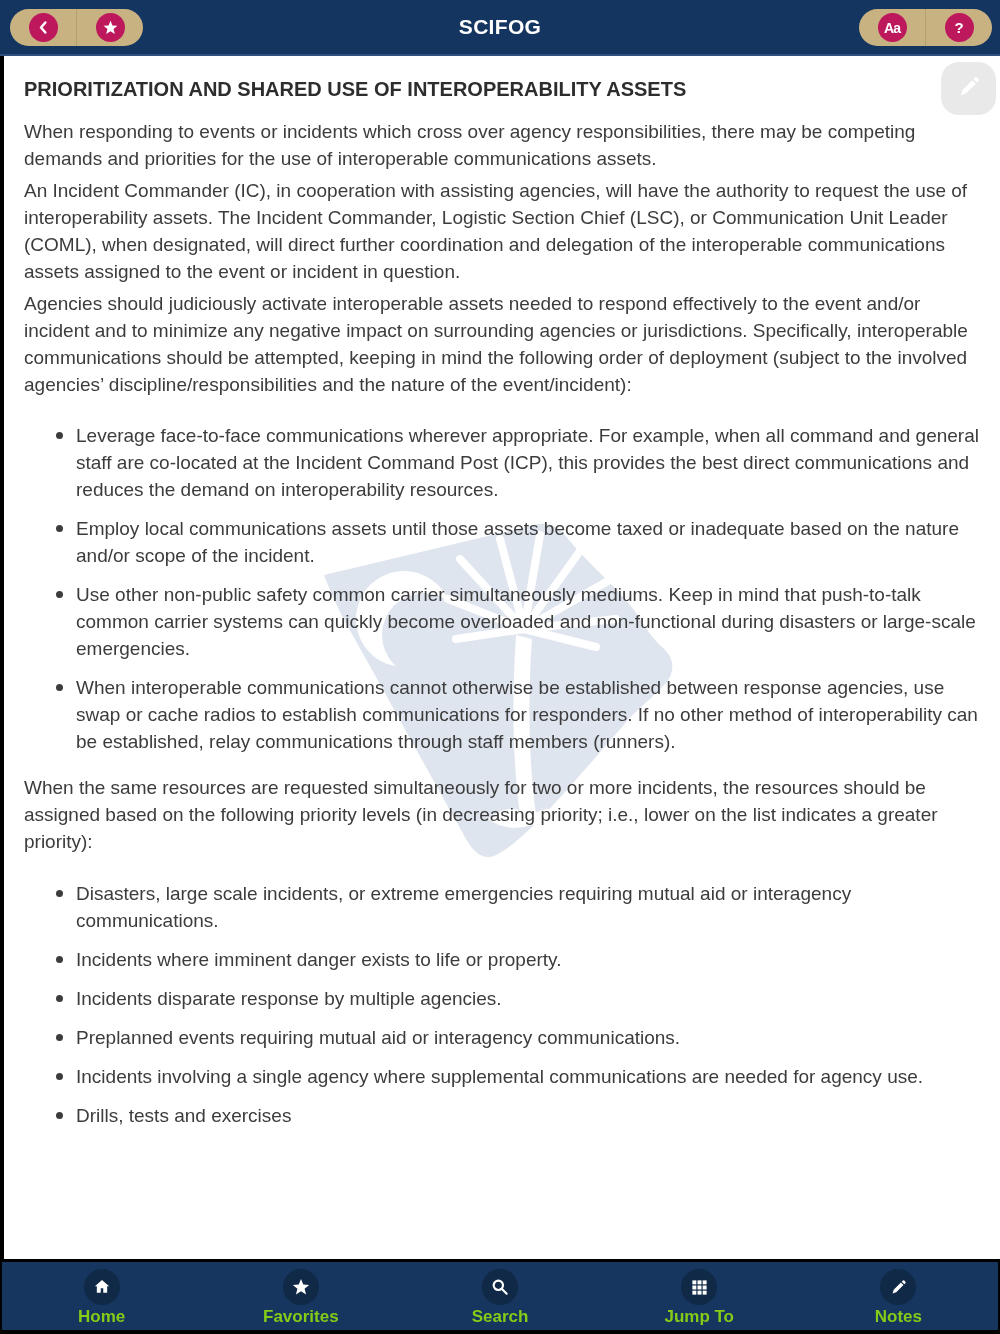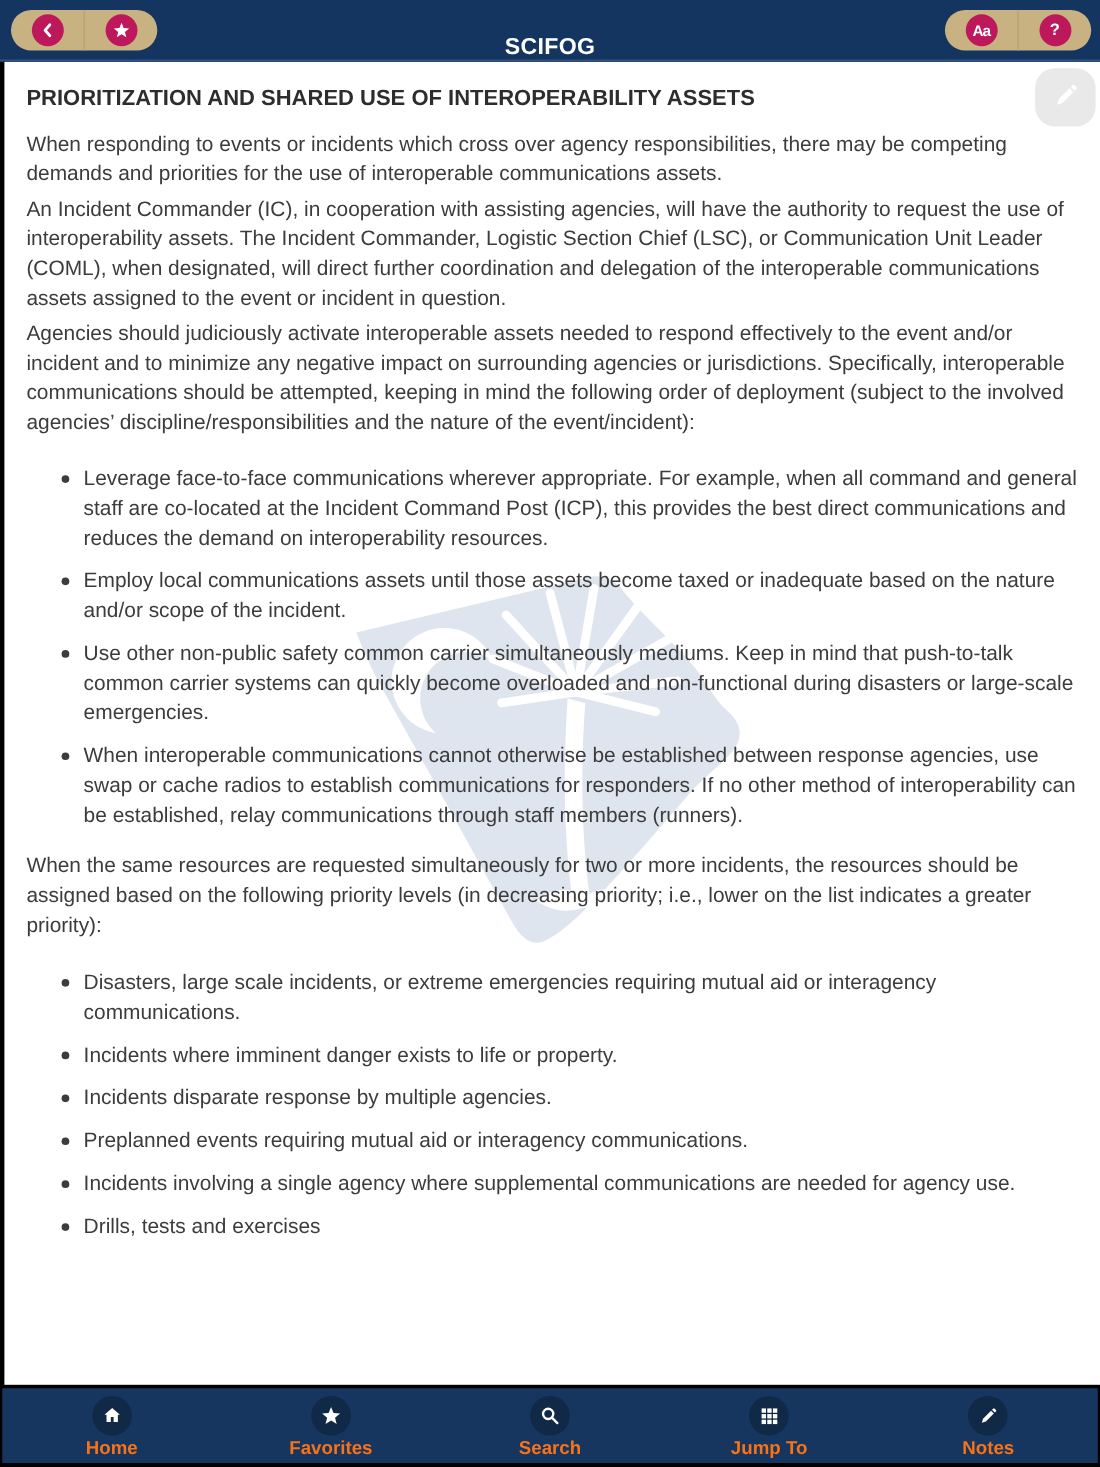--- a/index.html
+++ b/index.html
@@ -9,21 +9,21 @@
     position: relative; width: 1000px; height: 1334px;
     background:#000; overflow: hidden; margin: 0 auto;
   }
   
   .topbar {
     position: absolute; top:0; left:0; right:0; height:56px;
     background:#143560; border-bottom:2px solid #31507F;
     z-index: 5;
   }
   .topbar .title {
-    position:absolute; left:0; right:0; top:16px; height:54px;
+    position:absolute; left:0; right:0; top:0; height:54px;
     display:flex; align-items:center; justify-content:center;
     color:#fff; font-size:21px; font-weight:bold; letter-spacing:.3px;
   }
   .btn-group {
     position:absolute; top:9px; height:37px;
     background:#C8B281; border-radius:19px;
     display:flex; align-items:center;
   }
   .btn-group.left { left:10px; }
   .btn-group.right { right:8px; }
@@ -73,21 +73,21 @@
     background:#16355F; display:flex;
   }
   .tab {
     flex:1 1 0; background:transparent; border:none; cursor:pointer;
     display:flex; flex-direction:column; align-items:center; padding-top:7px;
   }
   .tab-icon {
     width:36px; height:36px; border-radius:50%; background:#0F2947;
     display:flex; align-items:center; justify-content:center;
   }
-  .tab-label { margin-top:2px; color:#f97316; font-size:17px; font-weight:bold; }
+  .tab-label { margin-top:2px; color:#84cc16; font-size:17px; font-weight:bold; }
 </style>
 </head>
 <body>
 
 <div class="app">
 
   <header class="topbar">
     <div class="title">SCIFOG</div>
 
     <div class="btn-group left">

